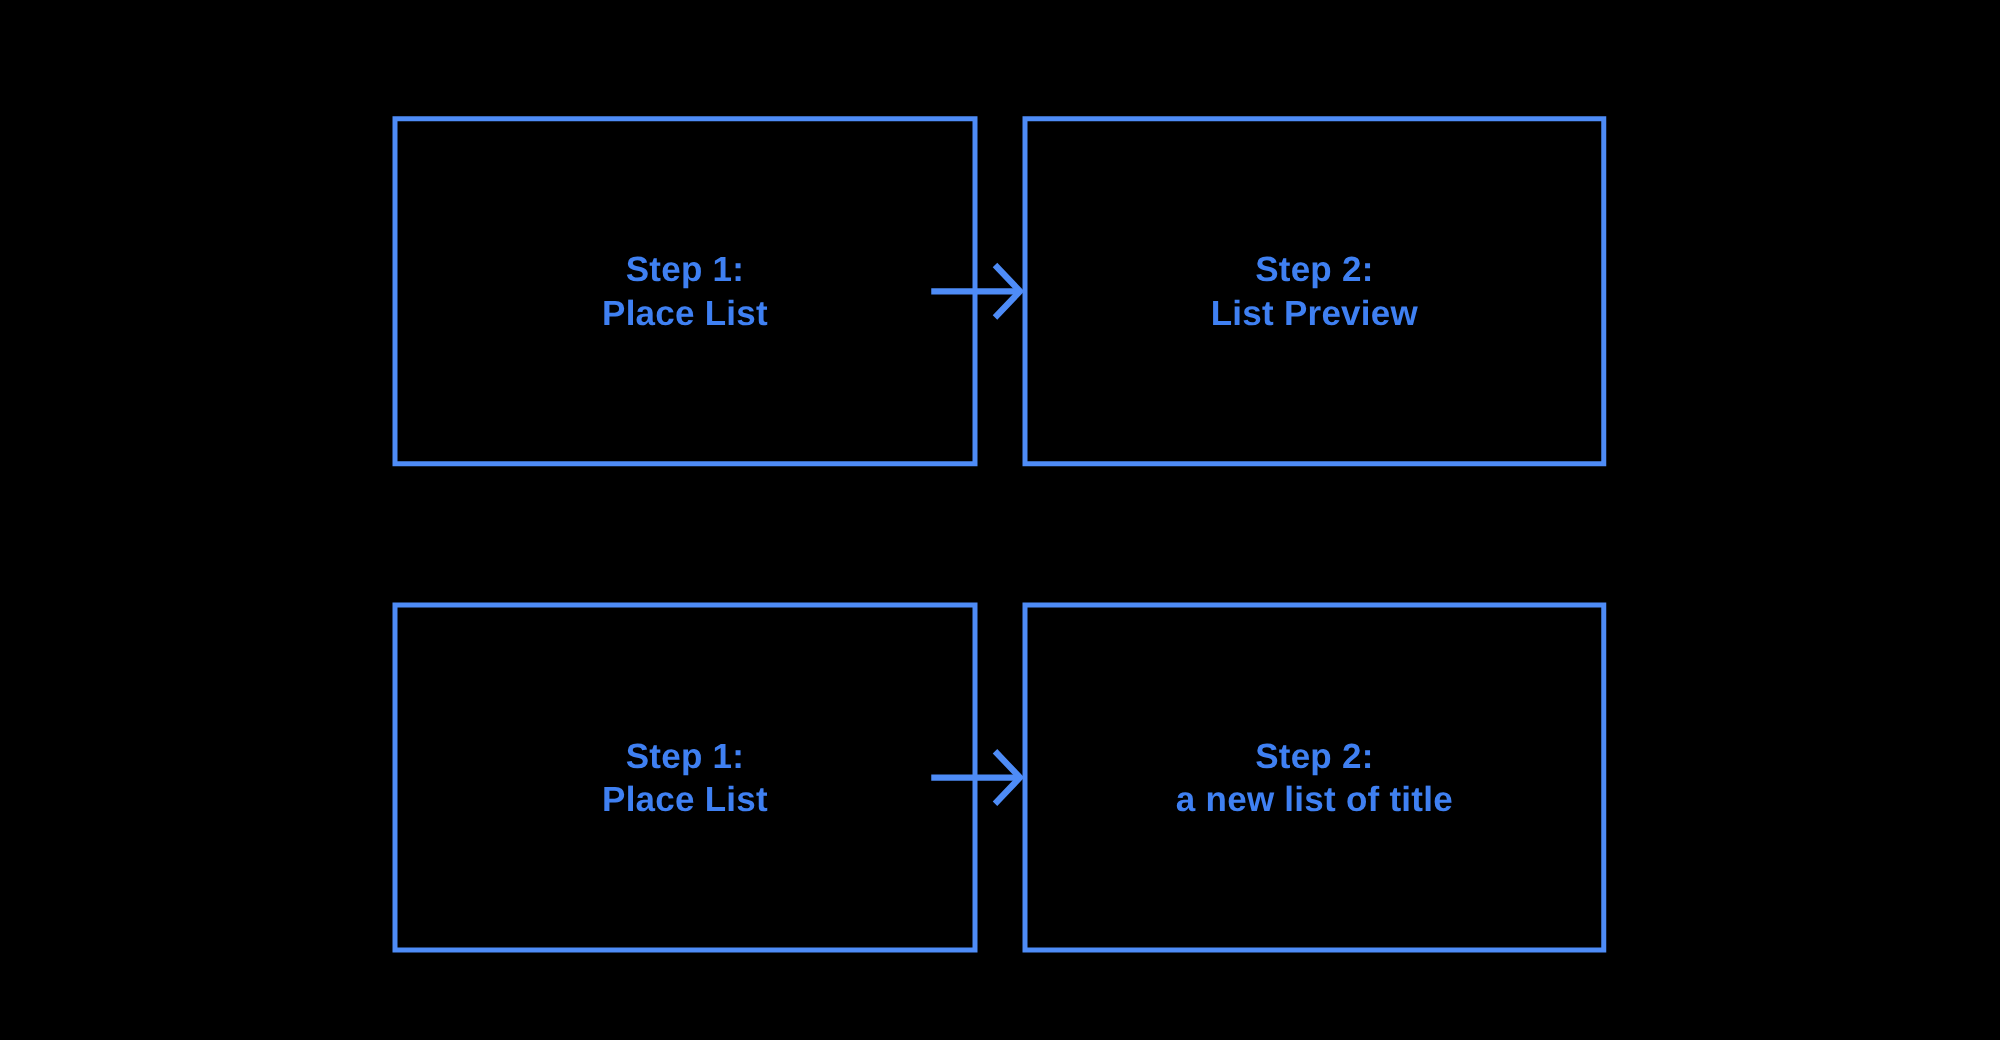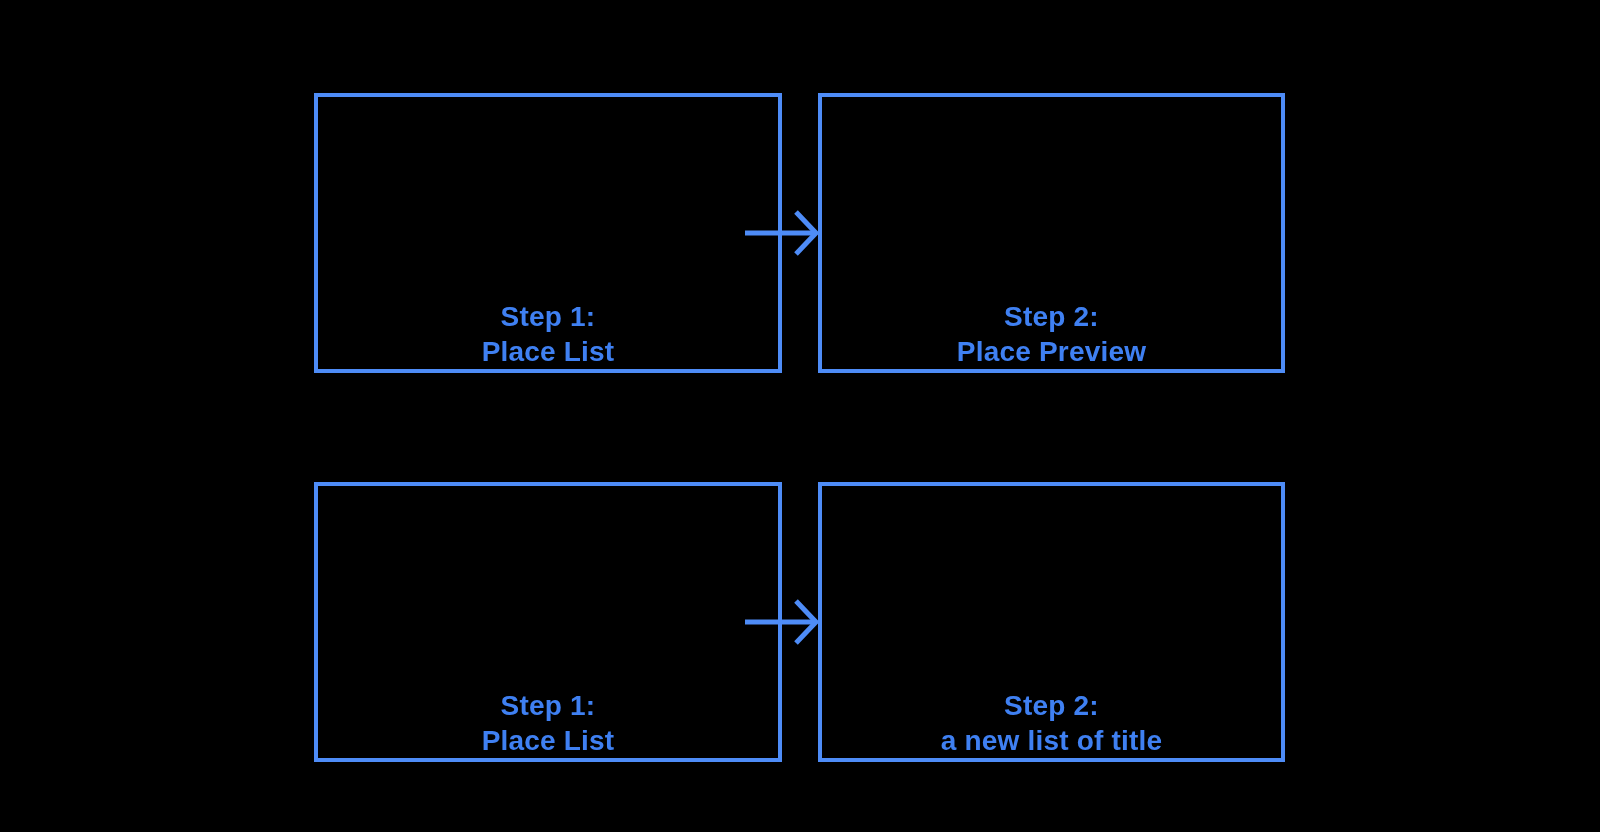--- a/index.html
+++ b/index.html
@@ -22,21 +22,21 @@
     overflow: hidden;
     font-family: "Liberation Sans", sans-serif;
   }
   .flow-box {
     position: absolute;
     border: 4px solid var(--stroke);
     background: transparent;
     display: flex;
     flex-direction: column;
     align-items: center;
-    justify-content: flex-end;
+    justify-content: center;
     text-align: center;
     color: var(--text);
     font-size: 28px;
     line-height: 35px;
     font-weight: 600;
     letter-spacing: 0.2px;
   }
   .box-r1c1 { left: 314px; top: 93px;  width: 468px; height: 280px; }
   .box-r1c2 { left: 818px; top: 93px;  width: 467px; height: 280px; }
   .box-r2c1 { left: 314px; top: 482px; width: 468px; height: 280px; }
@@ -61,21 +61,21 @@
 
 <div class="canvas">
 
   <div class="flow-box box-r1c1">
     <div>Step 1:</div>
     <div>Place List</div>
   </div>
 
   <div class="flow-box box-r1c2">
     <div>Step 2:</div>
-    <div>Place Preview</div>
+    <div>List Preview</div>
   </div>
 
   <div class="flow-box box-r2c1">
     <div>Step 1:</div>
     <div>Place List</div>
   </div>
 
   <div class="flow-box box-r2c2">
     <div>Step 2:</div>
     <div>a new list of title</div>

